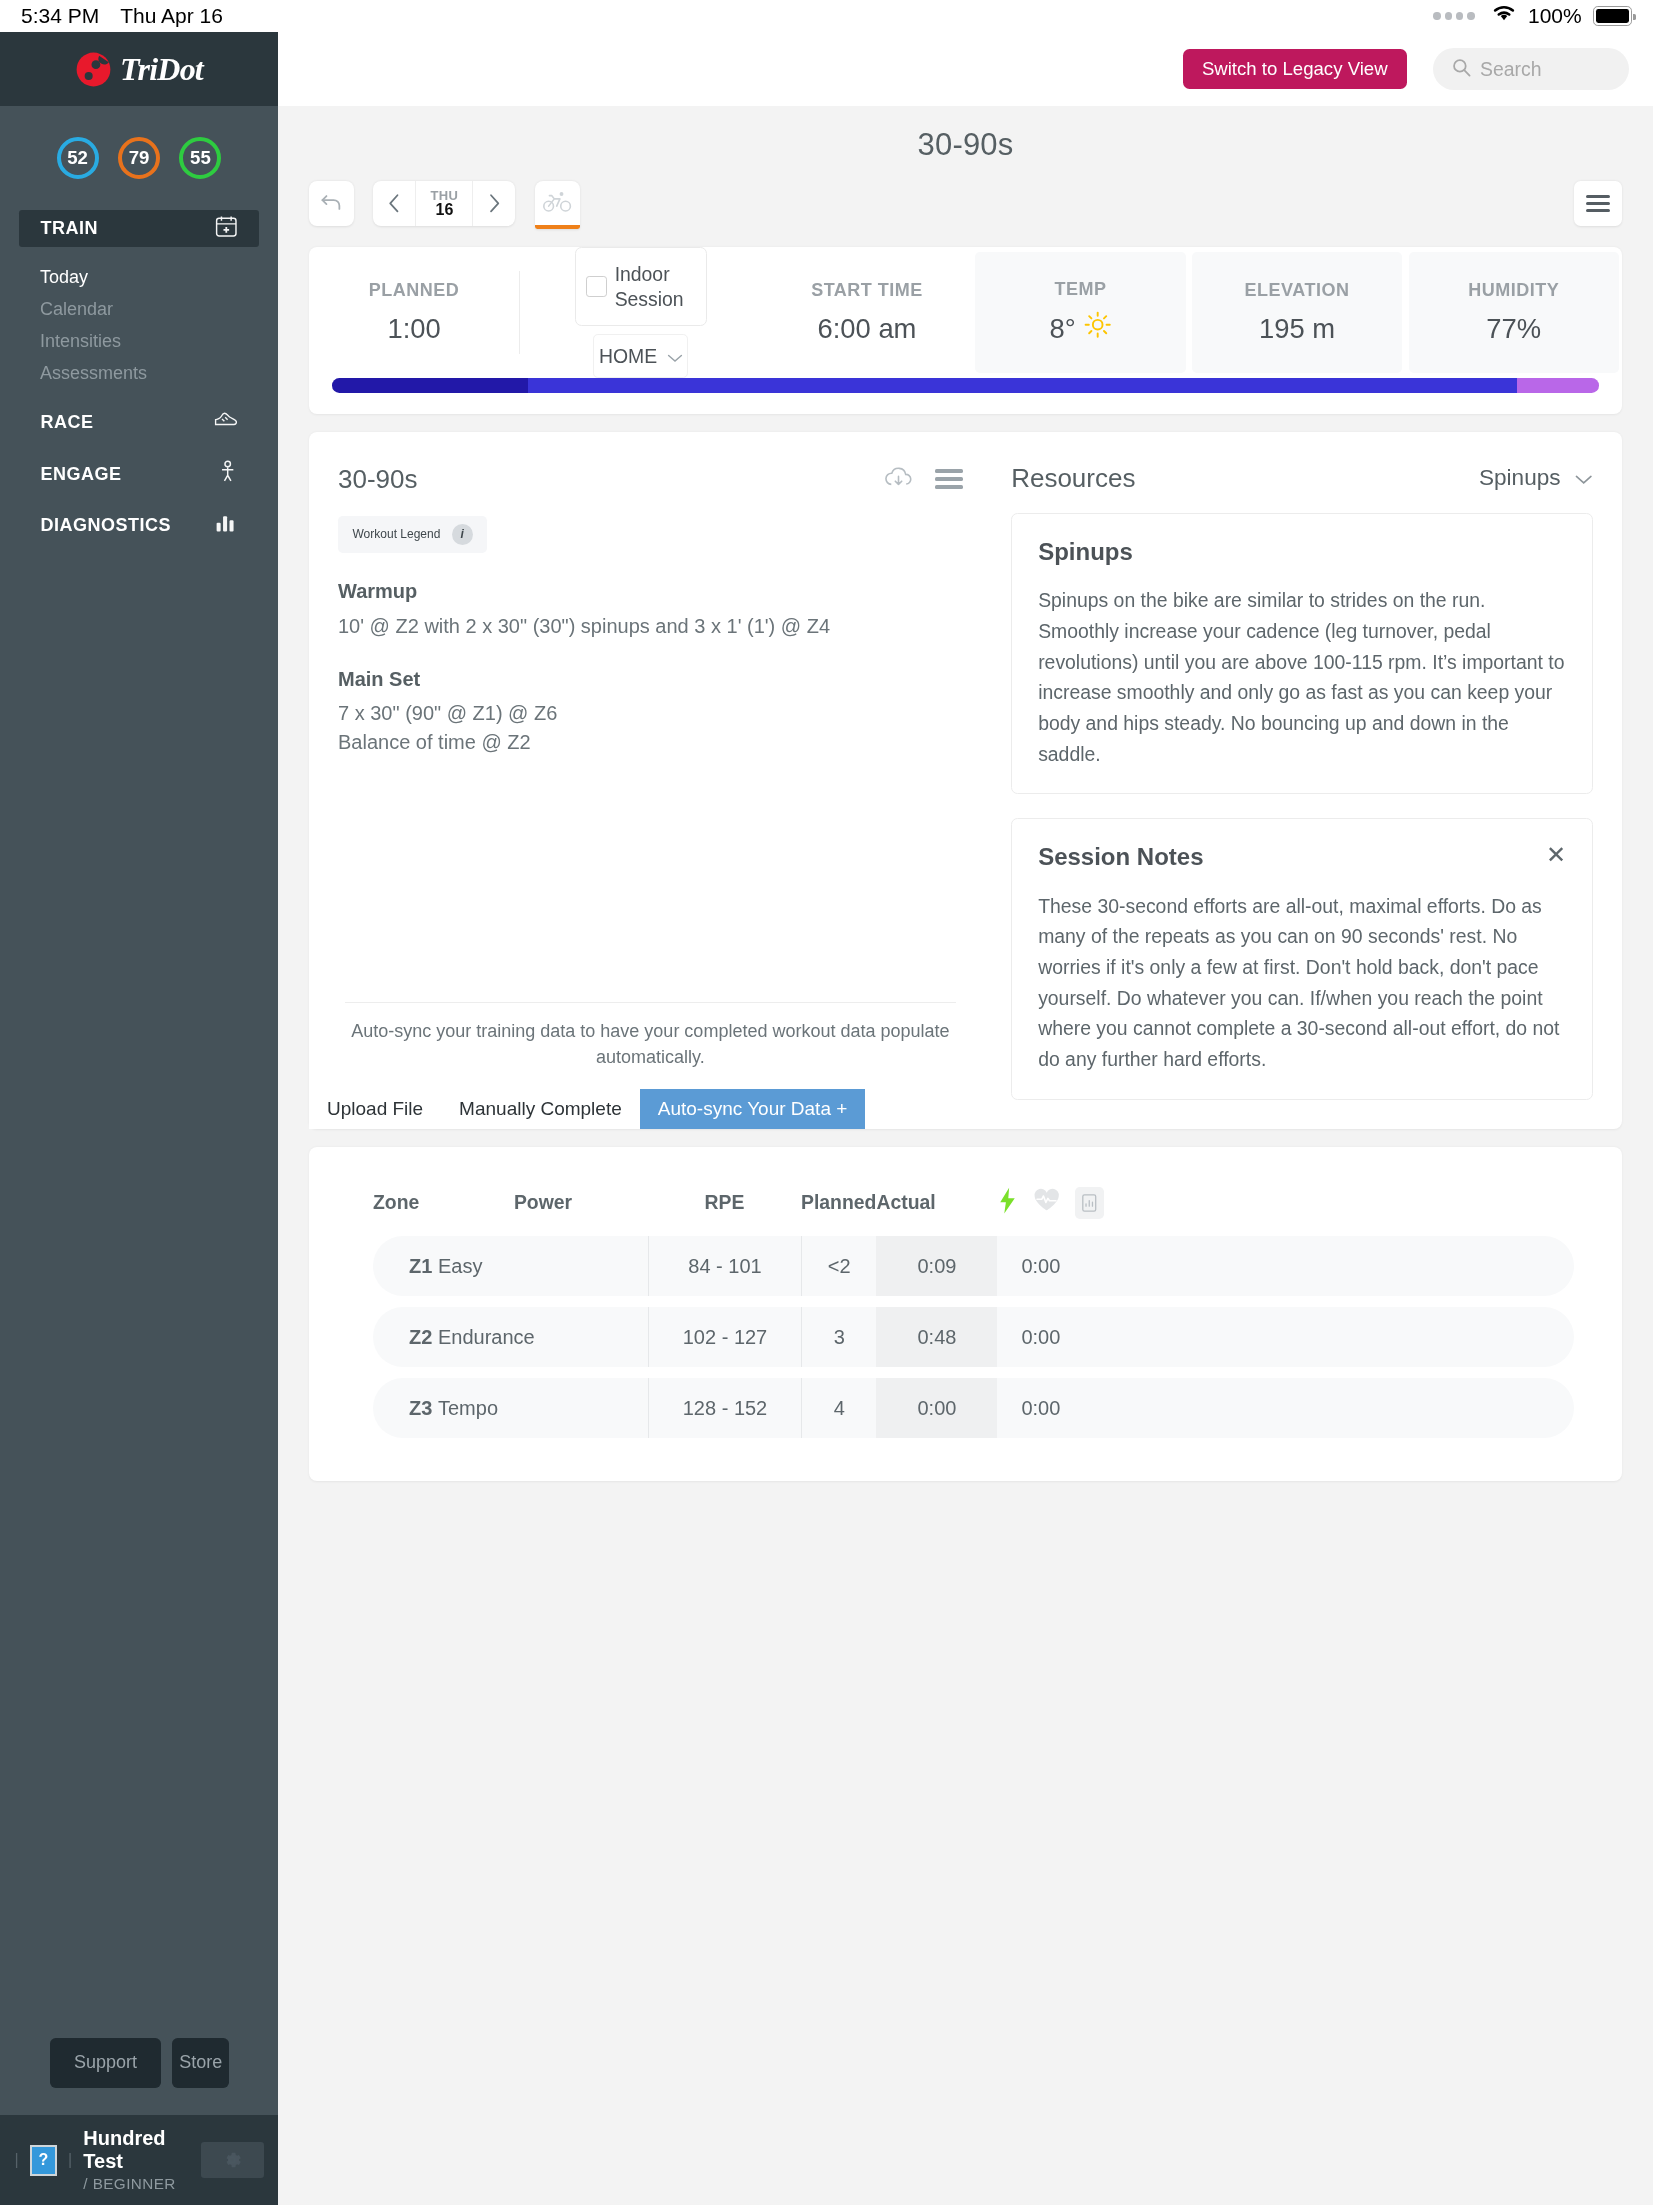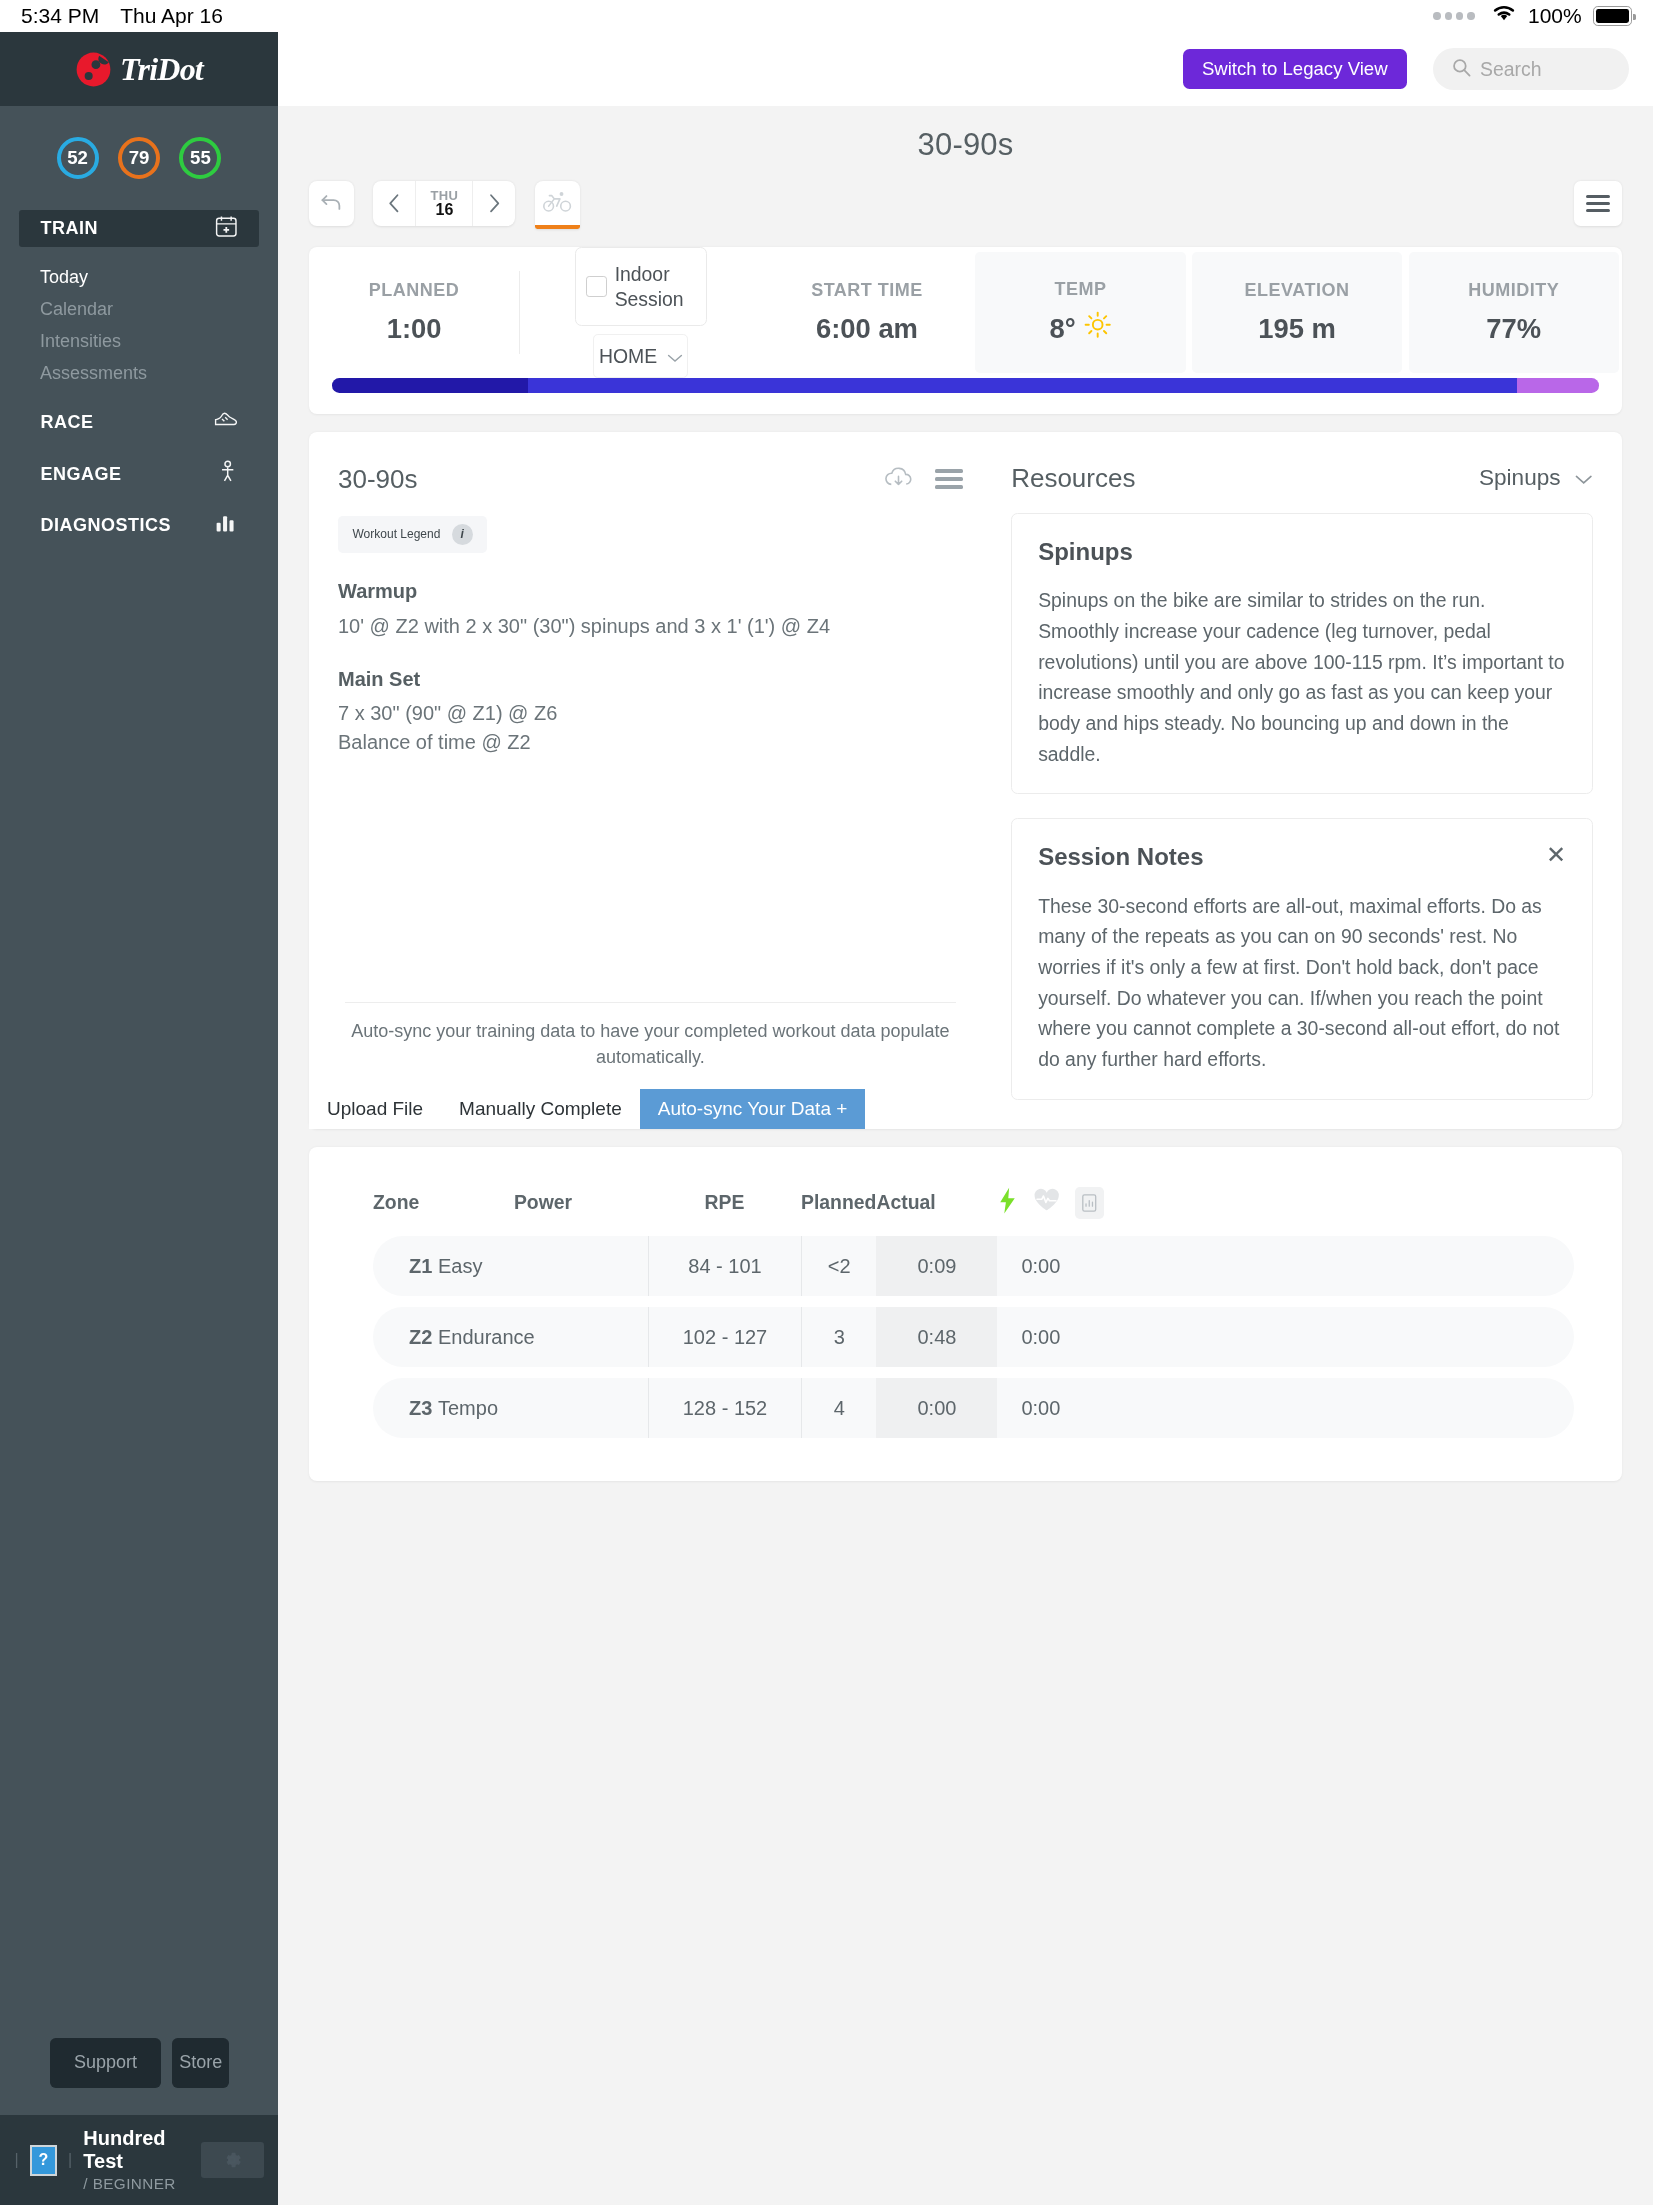--- a/index.html
+++ b/index.html
@@ -98,21 +98,21 @@
     border-radius: 3.2px; display: flex; align-items: center; justify-content: center;
   }
 
   
   .main { flex: 1 1 auto; background: #f3f3f3; overflow: hidden; position: relative; }
   .topbar {
     height: 74px; background: #fff; display: flex; align-items: center;
     padding: 0 24px;
   }
   .legacy-btn {
-    margin-left: auto; background: #6d28d9; color: #fff; border-radius: 6.5px;
+    margin-left: auto; background: #be185d; color: #fff; border-radius: 6.5px;
     height: 40px; padding: 0 19.4px; font-size: 18.6px;
     display: flex; align-items: center; border: none; cursor: pointer;
   }
   .search-box {
     margin-left: 26px; width: 196px; height: 42px; background: #f1f1f1;
     border-radius: 21px; display: flex; align-items: center; gap: 8px;
     padding: 0 18px;
   }
   .search-box input {
     background: transparent; border: none; outline: none;
@@ -170,21 +170,21 @@
   
   .stats-card { padding: 0; }
   .stats-row { display: flex; align-items: stretch; height: 131px; }
   .stat {
     flex: 1 1 0; display: flex; flex-direction: column;
     align-items: center; justify-content: center; gap: 11.3px;
     position: relative;
   }
   .stat.shaded { background: #f8f9fa; border-radius: 4.8px; margin: 4.8px 3.2px; }
   .stat .label { font-size: 18px; color: #9aa0a5; font-weight: bold; letter-spacing: 0.5px; }
-  .stat .value { font-size: 27.4px; color: #4c5257; font-weight: bold; }
+  .stat .value { font-size: 27.4px; color: #4c5257; font-weight: normal; }
   .divider-v { width: 0.8px; background: #ececec; margin: 24px 0; }
 
   .indoor-stat { flex: 1.15 1 0; display:flex; flex-direction:column; align-items:center; justify-content:center; gap: 8px;}
   .indoor-box {
     width: 132px; height: 79px; border: 0.8px solid #eaeaea; border-radius: 6.5px;
     display: flex; align-items: center; justify-content: center; gap: 8px; padding: 0 9.7px;
   }
   .indoor-cb { width: 21px; height: 21px; border: 0.8px solid #cfcfcf; border-radius: 3.2px; flex:0 0 21px;}
   .indoor-lbl { font-size: 19.4px; color: #4c5257; line-height: 1.25; }
   .home-select {

